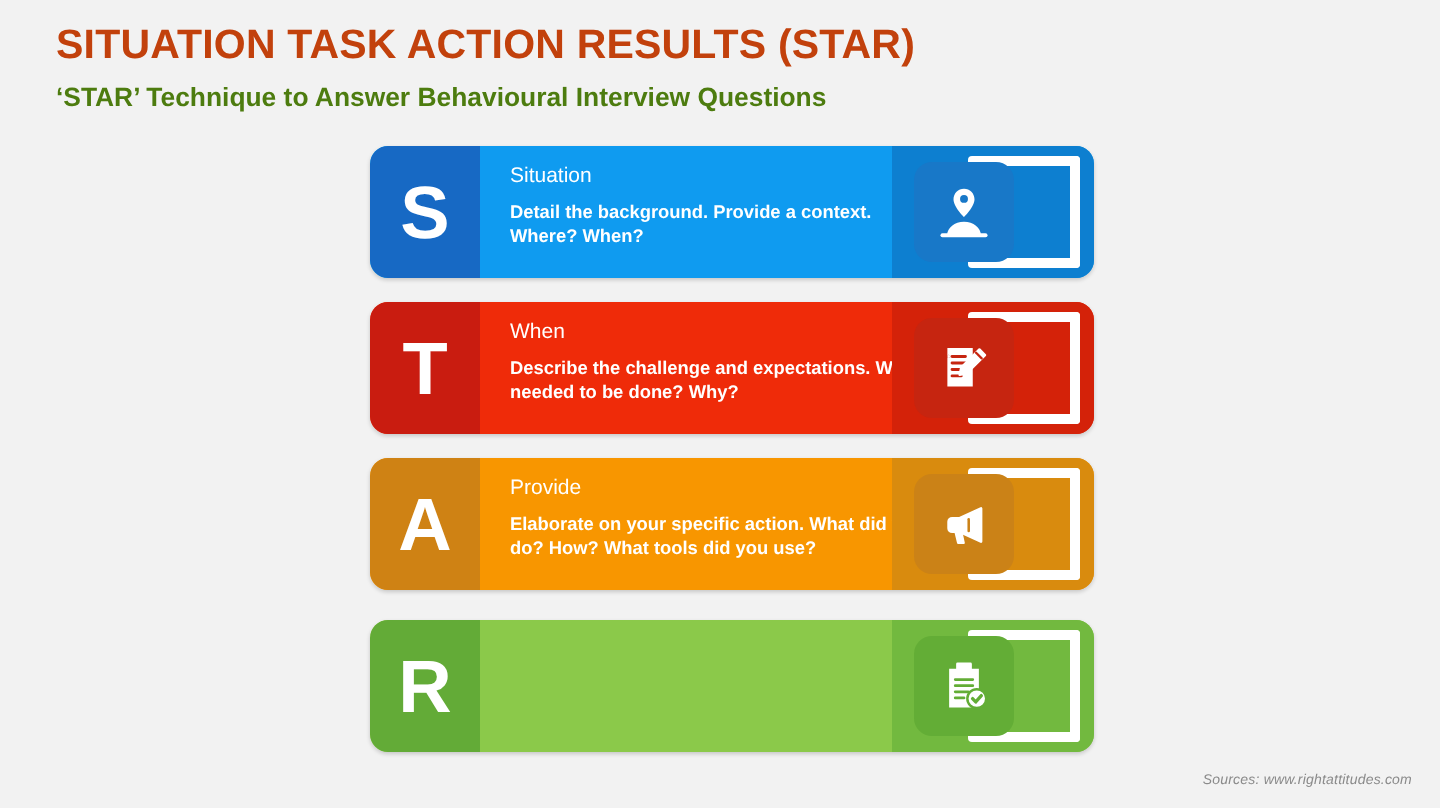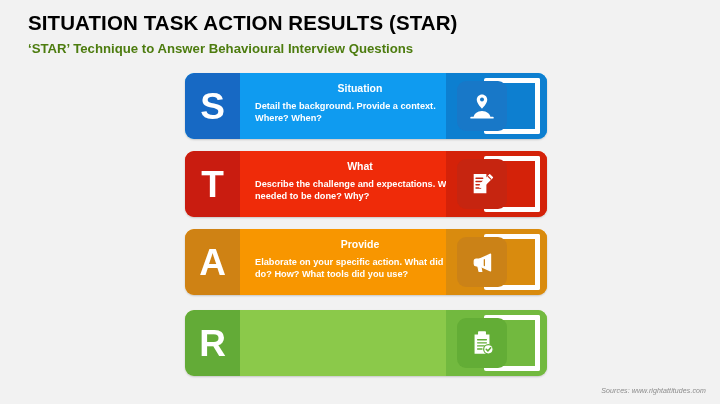--- a/index.html
+++ b/index.html
@@ -27,21 +27,21 @@
   #header {
     position: absolute;
     left: 28px;
     top: 12px;
     width: 664px;
   }
   #slide-title {
     font-size: 20.5px;
     font-weight: bold;
     letter-spacing: 0.1px;
-    color: #000000;
+    color: #c2410c;
     line-height: 1.1;
     white-space: nowrap;
   }
   #slide-subtitle {
     margin-top: 7px;
     font-size: 13.2px;
     font-weight: 600;
     color: #4d7c0f;
     line-height: 1.1;
     white-space: nowrap;
@@ -88,24 +88,23 @@
   }
   .card-text {
     position: absolute;
     left: 15px;
     top: 9px;
     width: 210px;
   }
   .card-heading {
     color: #ffffff;
     font-size: 10.5px;
-    font-weight: bold;
+    font-weight: normal;
     line-height: 1.15;
     margin-bottom: 6px;
-    text-align: center;
   }
   .card-desc {
     color: #ffffff;
     font-size: 9.2px;
     font-weight: bold;
     line-height: 1.34;
   }
 
   
   .card-right {
@@ -200,21 +199,21 @@
             </div>
           </div>
         </div>
       </div>
       <div class="card" style="top: 78px; height: 66px; background: rgb(239, 43, 9);">
         <div class="card-left" style="background: rgb(201, 28, 16);">
           <span class="card-letter">T</span>
         </div>
         <div class="card-body">
           <div class="card-text">
-            <div class="card-heading">What</div>
+            <div class="card-heading">When</div>
             <div class="card-desc">Describe the challenge and expectations. What needed to be done? Why?</div>
           </div>
           <div class="card-right" style="background: rgb(212, 34, 9);">
             <div class="bracket">
               <div class="bar-top"></div>
               <div class="bar-bottom"></div>
               <div class="bar-right"></div>
             </div>
             <div class="icon-tile" style="background: rgb(198, 37, 16);">
     <svg width="28" height="28" viewBox="0 0 32 32" fill="none" stroke="#ffffff" stroke-width="1.8" stroke-linecap="round" stroke-linejoin="round">

